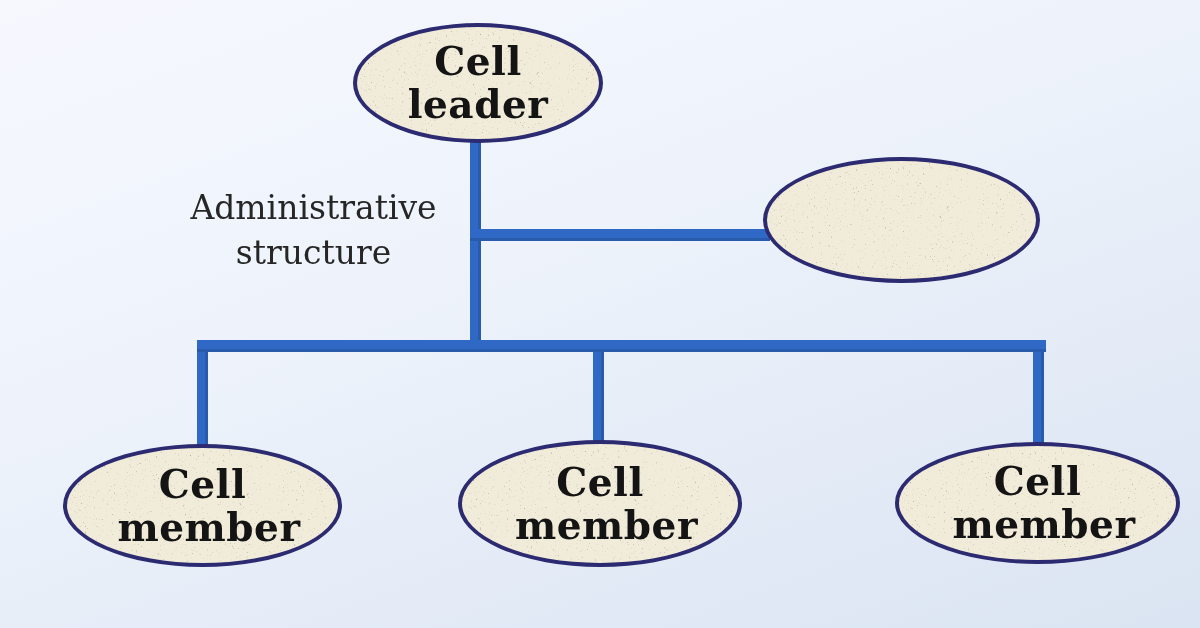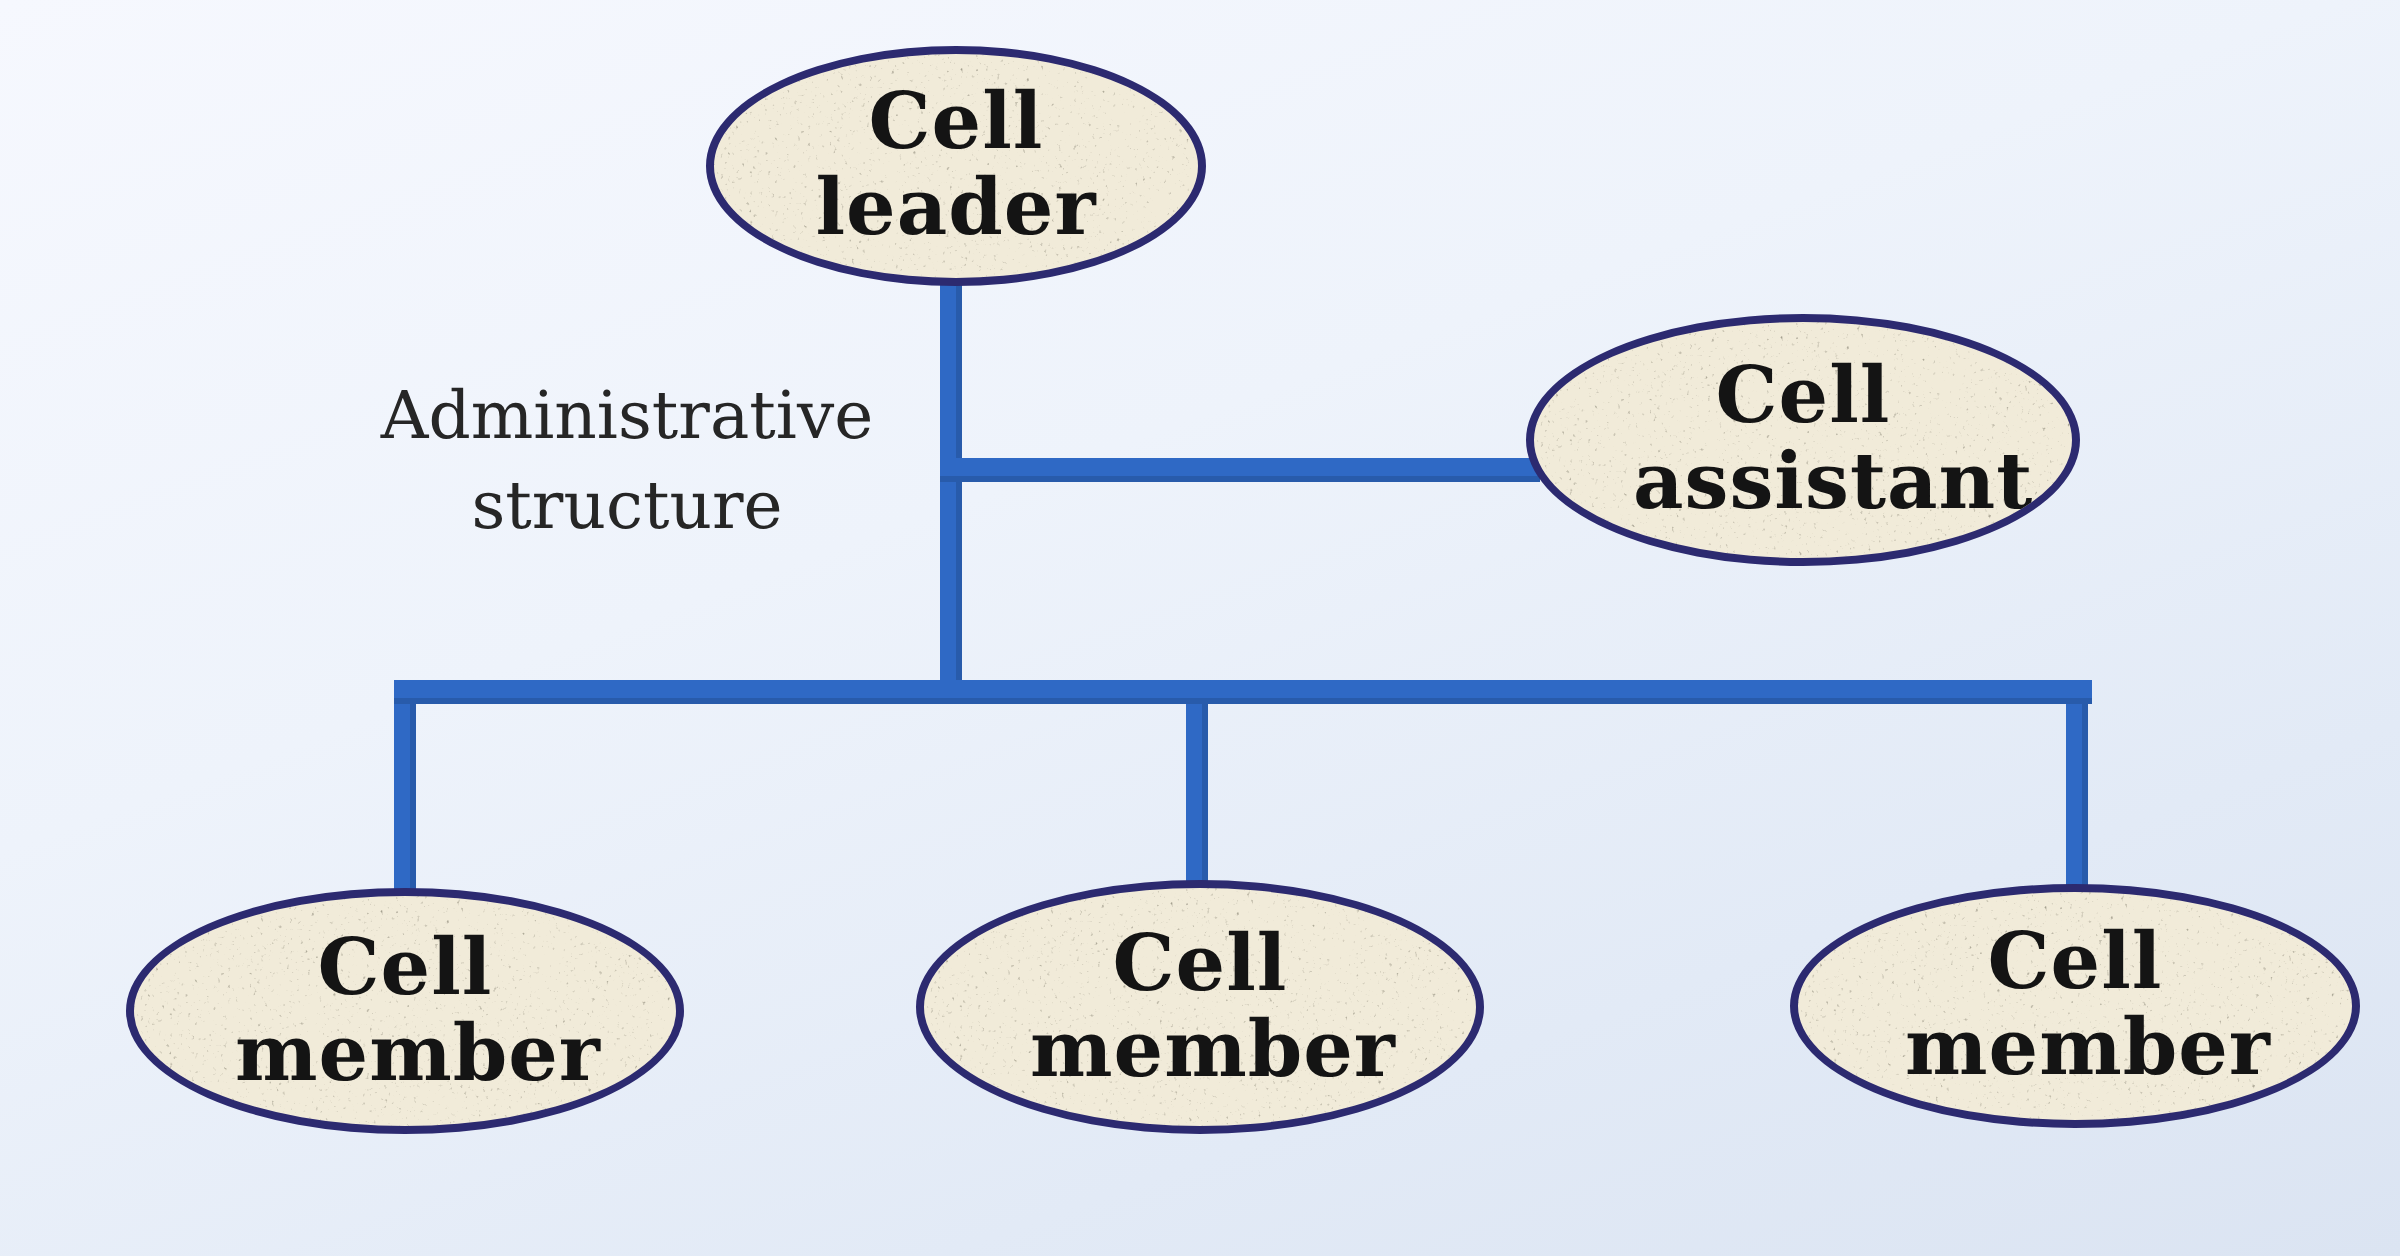--- a/index.html
+++ b/index.html
@@ -103,21 +103,20 @@
     <svg class="texture">
         <rect width="100%" height="100%" filter="url(#speckle)"></rect>
       </svg>
     <div class="label">Cell leader</div>
   </div>
 
   <div class="node" style="left:763px; top:157px; width:277px; height:126px;">
     <svg class="texture">
         <rect width="100%" height="100%" filter="url(#speckle)"></rect>
       </svg>
-    <div class="label">Cell assistant</div>
   </div>
 
   <div class="node" style="left:63px; top:444px; width:279px; height:123px;">
     <svg class="texture">
         <rect width="100%" height="100%" filter="url(#speckle)"></rect>
       </svg>
     <div class="label">Cell member</div>
   </div>
 
   <div class="node" style="left:458px; top:440px; width:284px; height:127px;">

